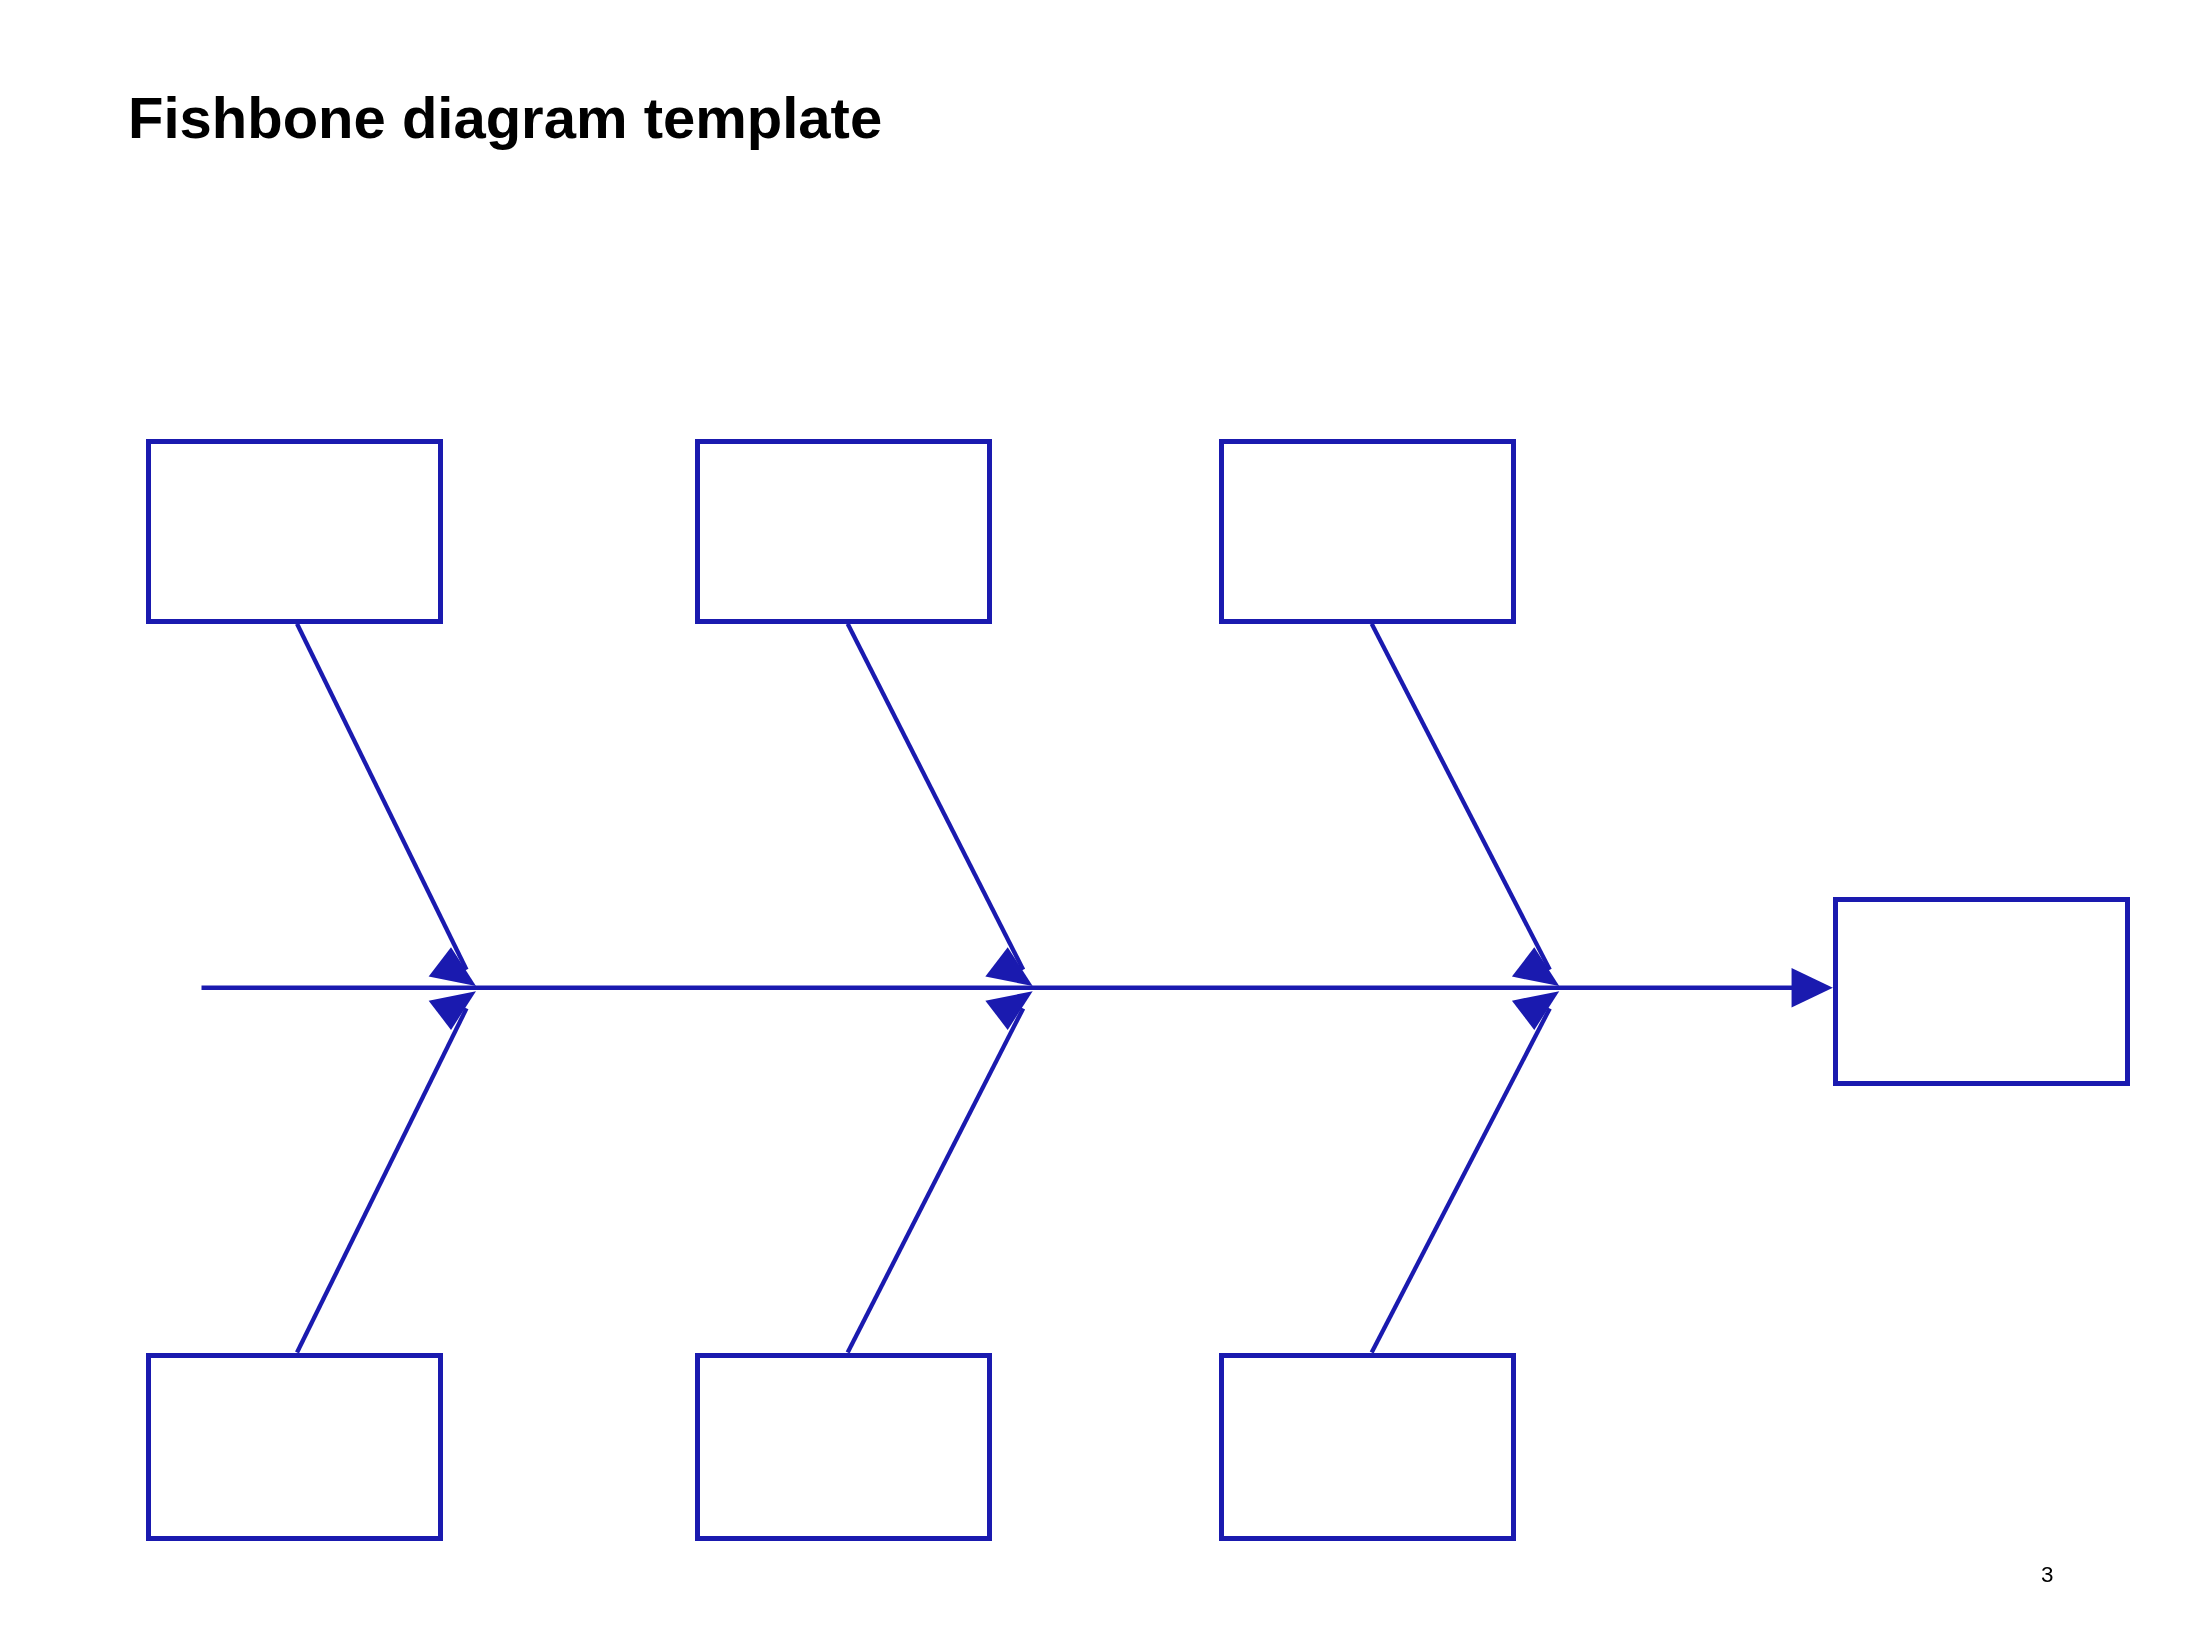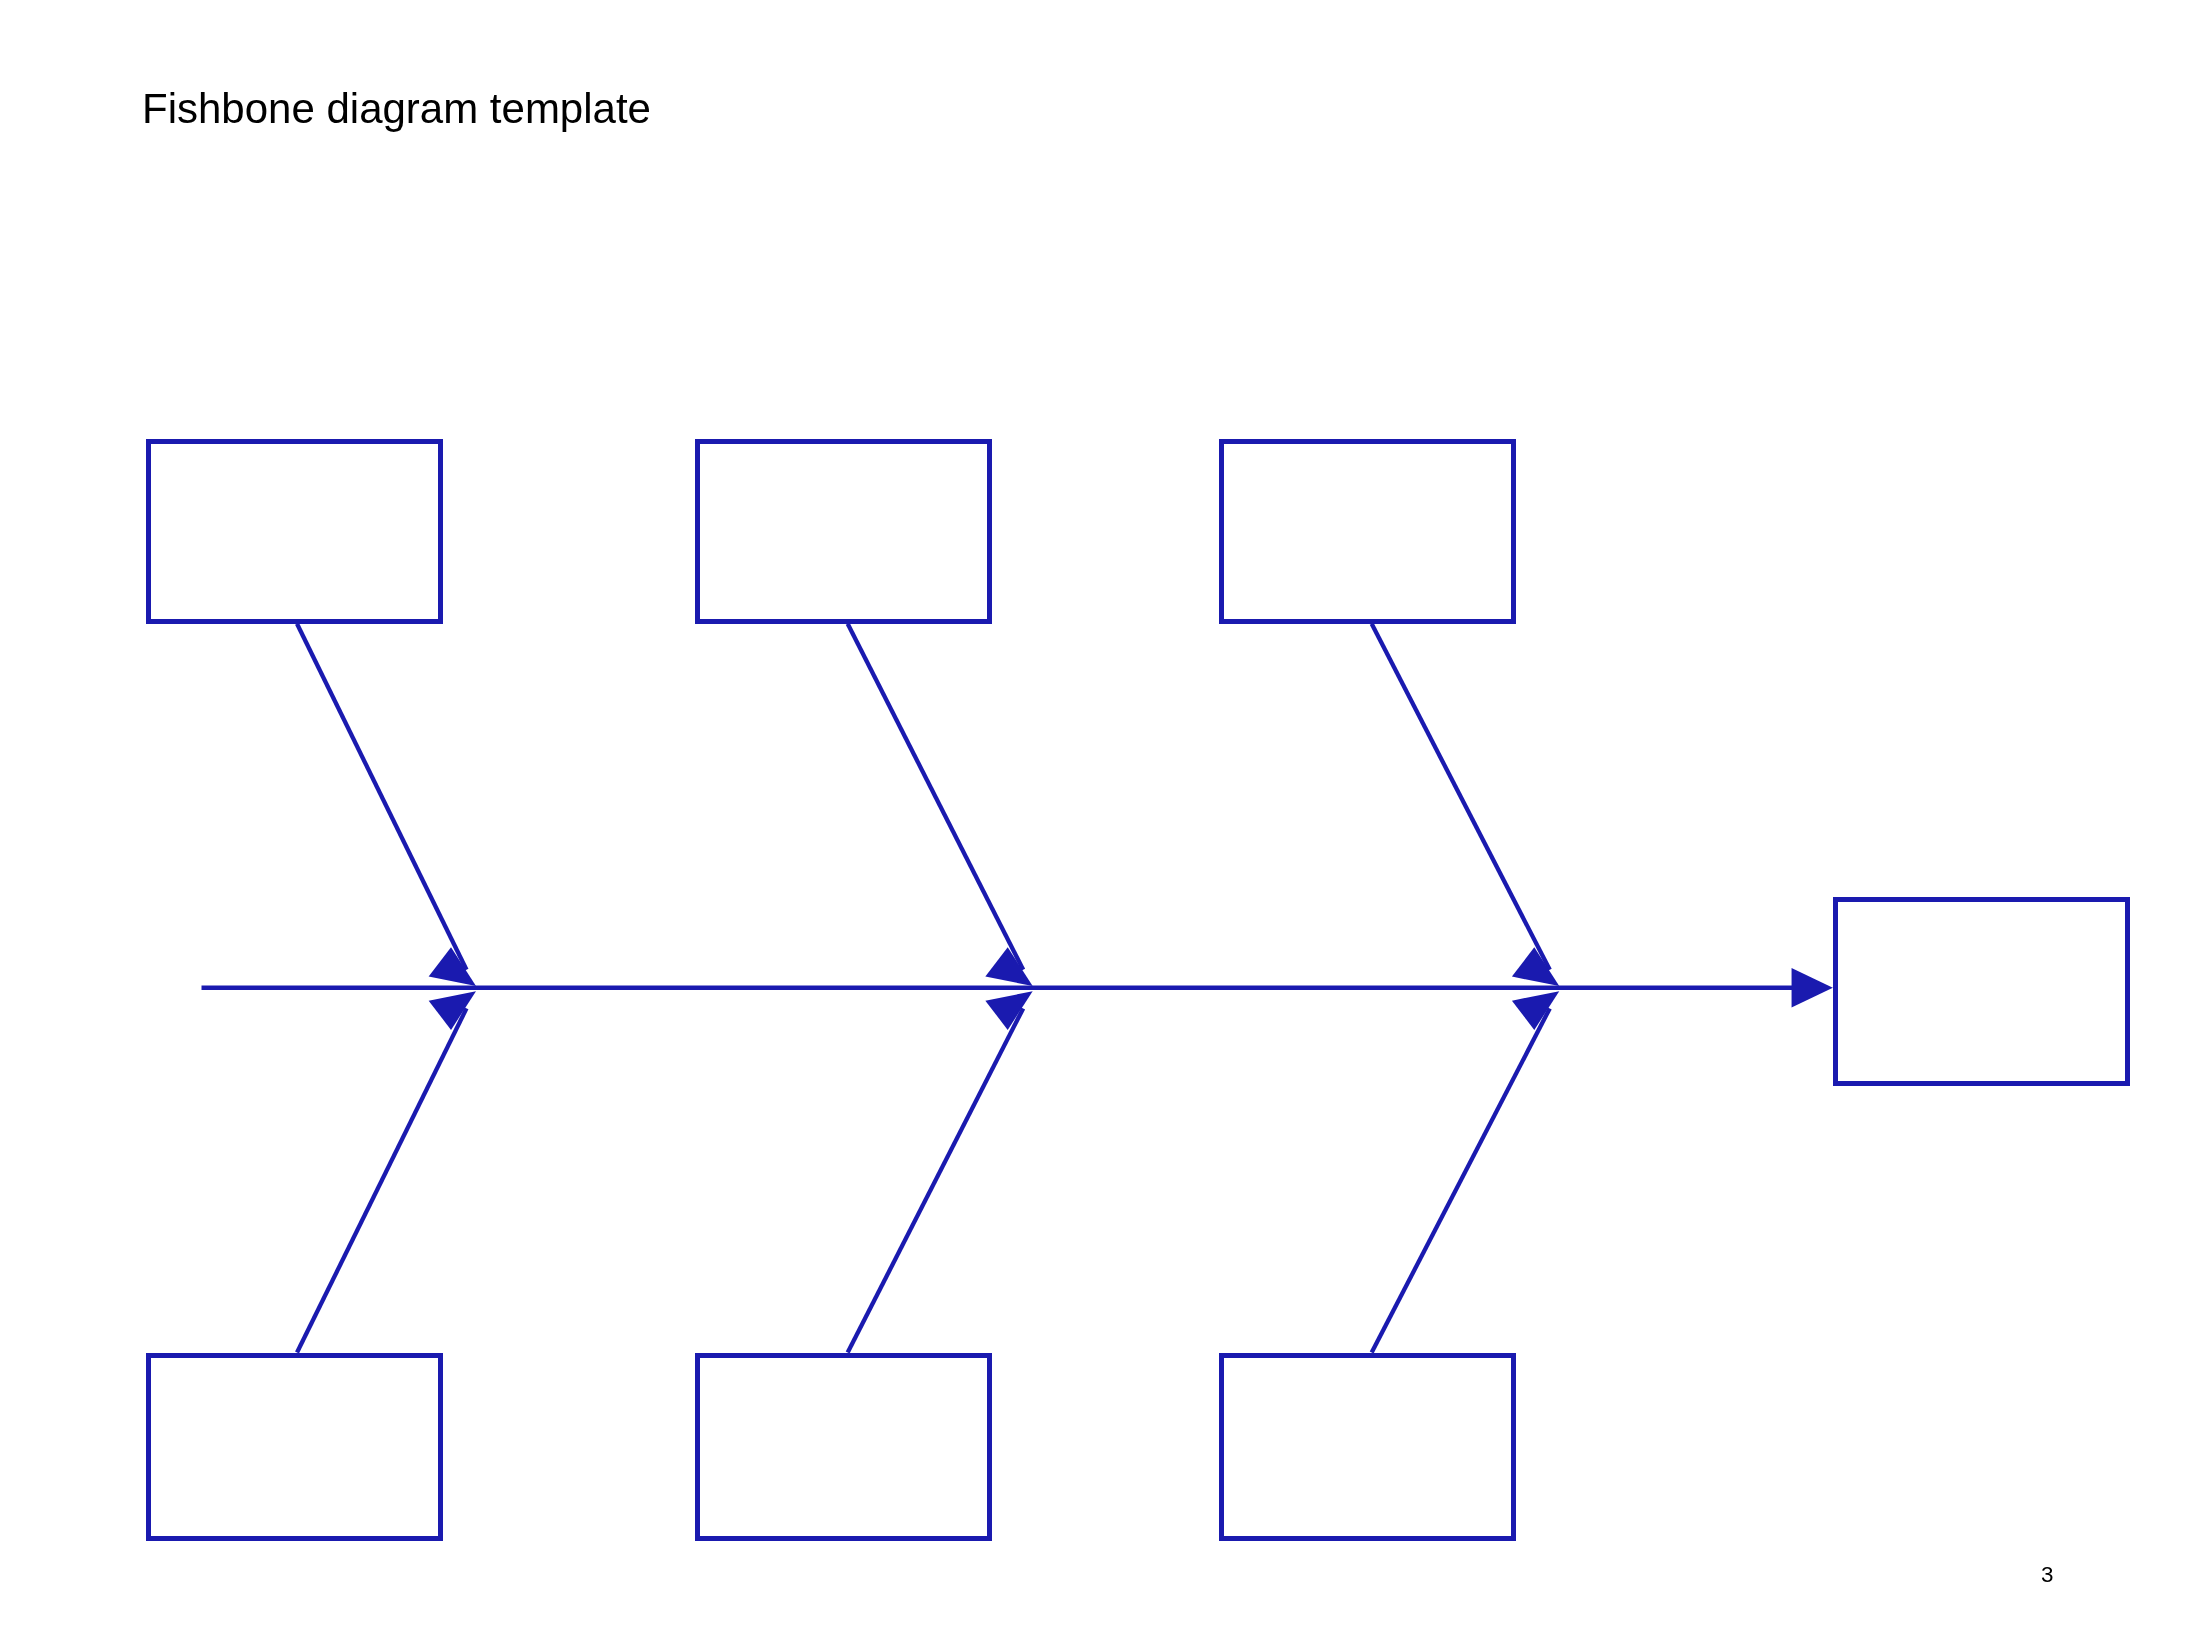--- a/index.html
+++ b/index.html
@@ -19,27 +19,27 @@
   #slide {
     position: absolute;
     left: 0;
     top: 0;
     width: 2203px;
     height: 1652px;
     background: #ffffff;
   }
   #slide-title {
     position: absolute;
-    left: 142px;
+    left: 128px;
     top: 86px;
-    font-size: 42px;
+    font-size: 58px;
     line-height: 1.1;
     color: #000000;
     font-family: "Liberation Sans", sans-serif;
-    font-weight: 400;
+    font-weight: 700;
     letter-spacing: 0px;
     white-space: nowrap;
   }
   #diagram-svg {
     position: absolute;
     left: 0;
     top: 0;
     width: 2203px;
     height: 1652px;
     display: block;

